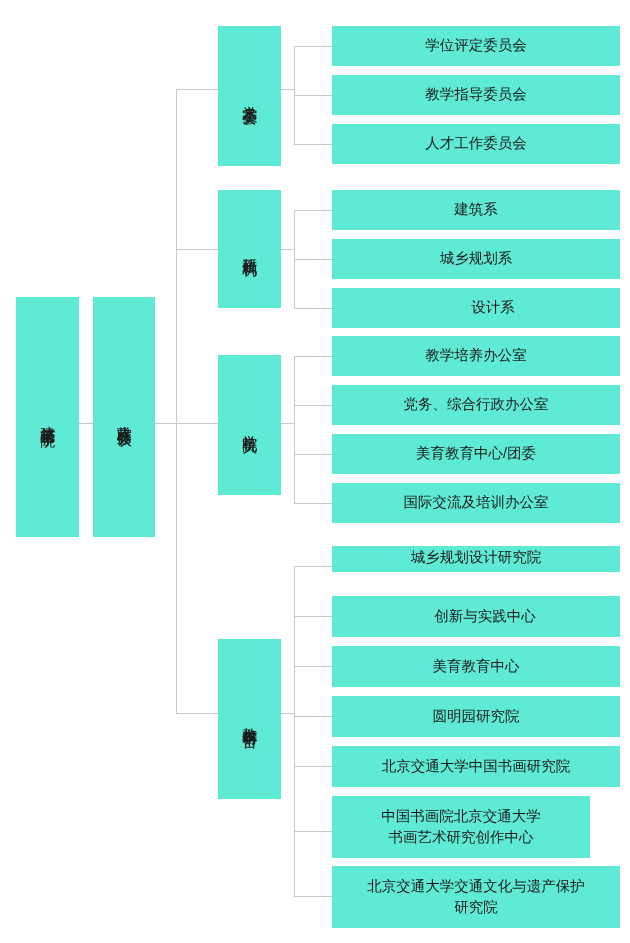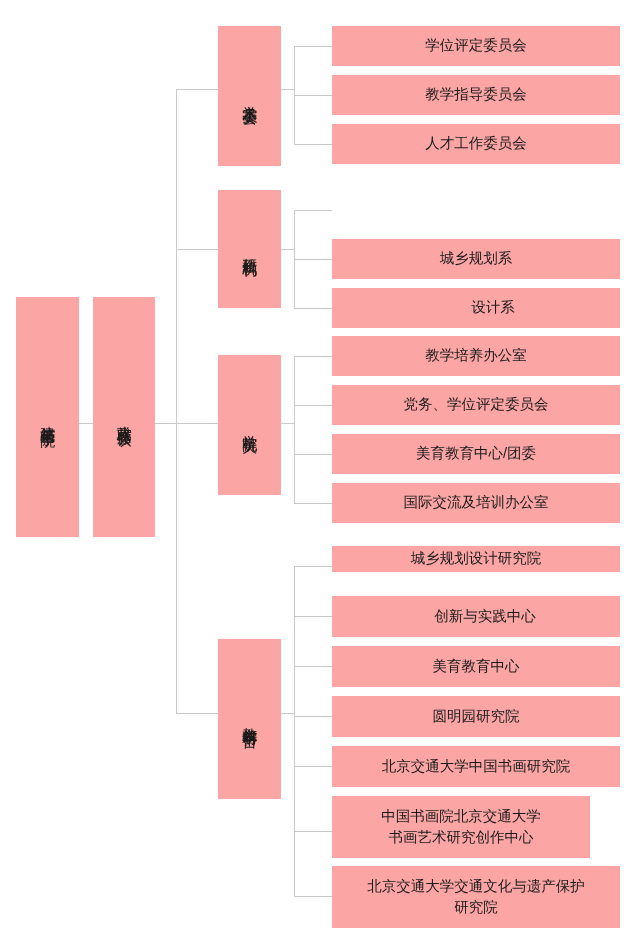--- a/index.html
+++ b/index.html
@@ -13,21 +13,21 @@
   }
   #chart {
     position: relative;
     width: 630px;
     height: 943px;
     background: #ffffff;
     overflow: hidden;
   }
   .node {
     position: absolute;
-    background: #fca5a5;
+    background: #5eead4;
     box-sizing: border-box;
     display: flex;
     align-items: center;
     justify-content: center;
     text-align: center;
     line-height: 1.45;
   }
   .node-label {
     display: block;
     white-space: pre-line;
@@ -133,41 +133,44 @@
   <div class="node leaf-node" style="left:332px; top:26px; width:288px; height:40px;">
     <span class="node-label">学位评定委员会</span>
   </div>
   <div class="node leaf-node" style="left:332px; top:75px; width:288px; height:40px;">
     <span class="node-label">教学指导委员会</span>
   </div>
   <div class="node leaf-node" style="left:332px; top:124px; width:288px; height:40px;">
     <span class="node-label">人才工作委员会</span>
   </div>
 
+  <div class="node leaf-node" style="left:332px; top:190px; width:288px; height:40px;">
+    <span class="node-label">建筑系</span>
+  </div>
   <div class="node leaf-node" style="left:332px; top:239px; width:288px; height:40px;">
     <span class="node-label">城乡规划系</span>
   </div>
   <div class="node leaf-node" style="left:332px; top:288px; width:288px; height:40px;padding-left:40px;">
     <span class="node-label">设计系</span>
   </div>
 
   <div class="node leaf-node" style="left:332px; top:336px; width:288px; height:40px;">
     <span class="node-label">教学培养办公室</span>
   </div>
   <div class="node leaf-node" style="left:332px; top:385px; width:288px; height:40px;">
-    <span class="node-label">党务、学位评定委员会</span>
+    <span class="node-label">党务、综合行政办公室</span>
   </div>
   <div class="node leaf-node" style="left:332px; top:434px; width:288px; height:40px;">
     <span class="node-label">美育教育中心/团委</span>
   </div>
   <div class="node leaf-node" style="left:332px; top:483px; width:288px; height:40px;">
     <span class="node-label">国际交流及培训办公室</span>
   </div>
 
-  <div class="node leaf-node" style="left:332px; top:546px; width:288px; height:26px;">
+  <div class="node leaf-node" style="left:332px; top:546px; width:288px; height:26px;font-family:Liberation Mono, monospace;">
     <span class="node-label">城乡规划设计研究院</span>
   </div>
   <div class="node leaf-node" style="left:332px; top:596px; width:288px; height:41px;padding-left:24px;">
     <span class="node-label">创新与实践中心</span>
   </div>
   <div class="node leaf-node" style="left:332px; top:646px; width:288px; height:41px;">
     <span class="node-label">美育教育中心</span>
   </div>
   <div class="node leaf-node" style="left:332px; top:696px; width:288px; height:41px;">
     <span class="node-label">圆明园研究院</span>

